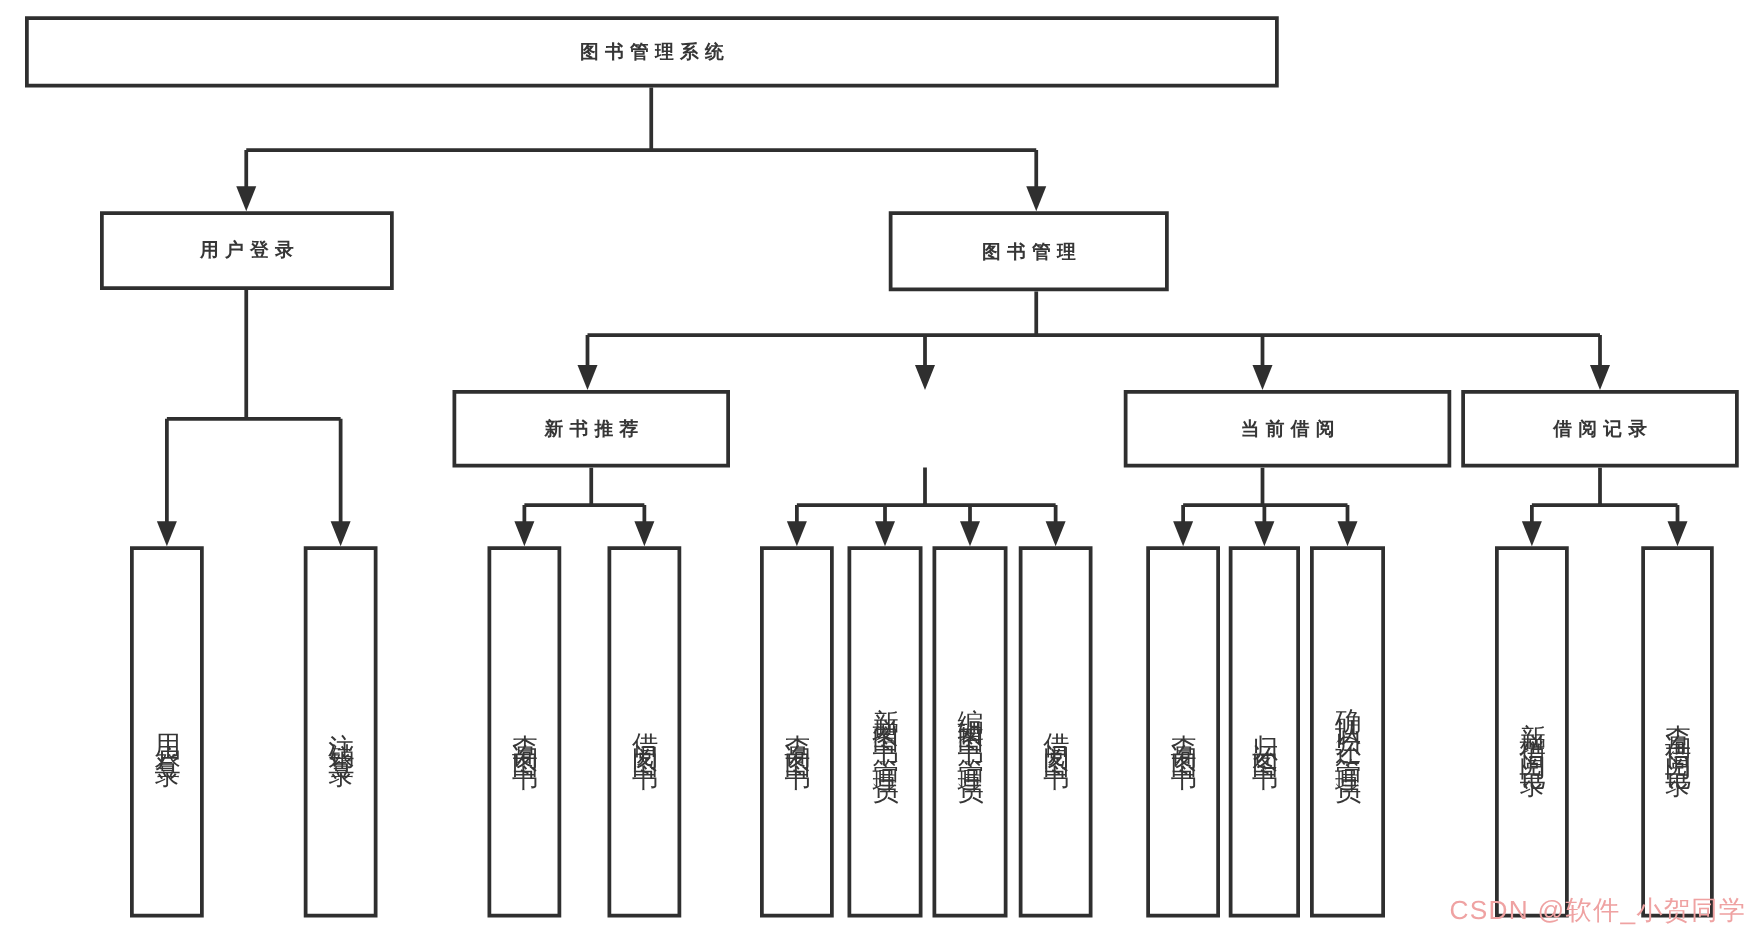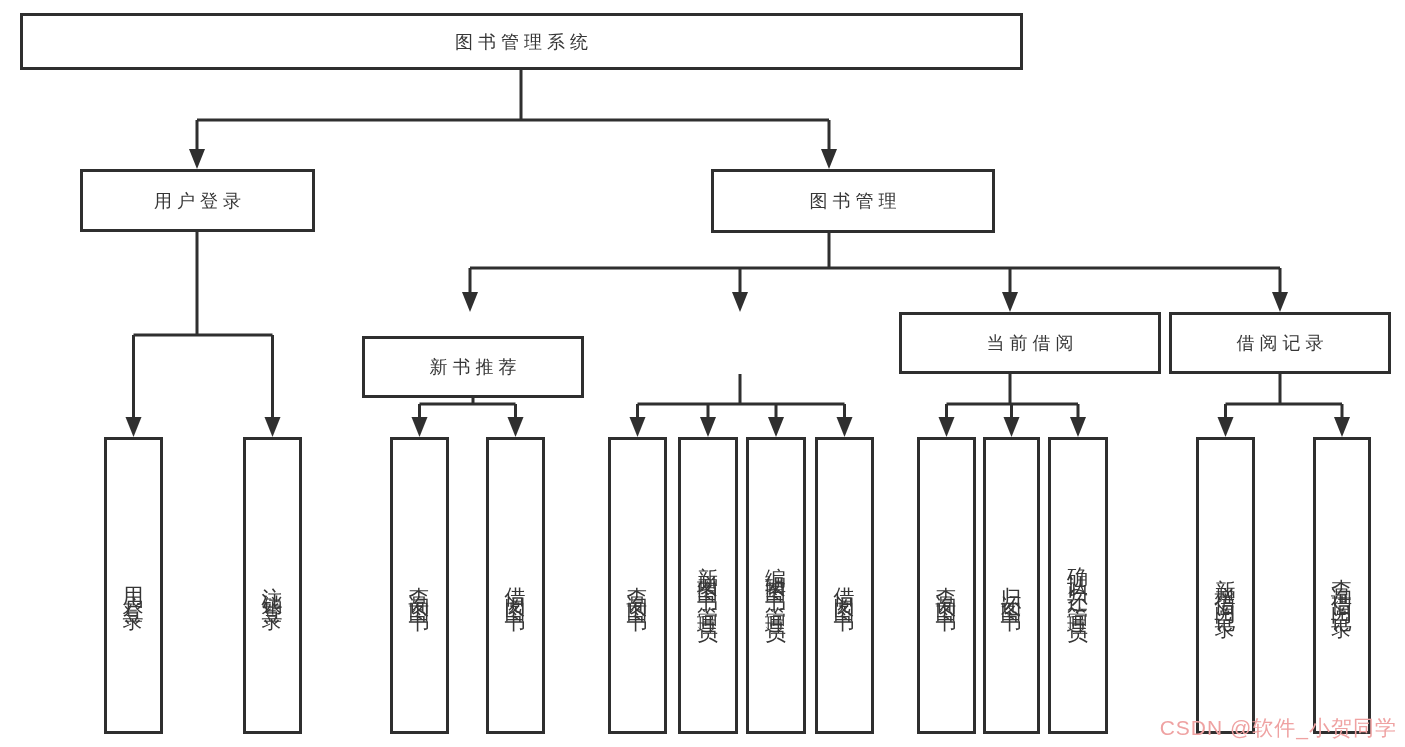--- a/index.html
+++ b/index.html
@@ -12,21 +12,21 @@
   }
   #connectors{position:absolute;left:0;top:0;width:1405px;height:747px;}
   .node{
     position:absolute;
     background:#ffffff;
     border:3px solid #2f2f2f;
     box-sizing:border-box;
     display:flex;align-items:center;justify-content:center;
     color:#363636;
   }
-  .h-node{font-size:18px;letter-spacing:5px;text-indent:5px;white-space:nowrap;}
+  .h-node{font-size:15px;letter-spacing:5px;text-indent:5px;white-space:nowrap;font-weight:bold;}
   .v-node span{
     writing-mode:vertical-rl;
     text-orientation:mixed;
     font-size:21px;
     letter-spacing:8px;
     line-height:1.1;
     white-space:nowrap;
   }
   .watermark{
     position:absolute;
@@ -71,23 +71,23 @@
       <polygon points="1003.5,417 1019.5,417 1011.5,437"></polygon>
       <polygon points="1070,417 1086,417 1078,437"></polygon>
       <polygon points="1217.5,417 1233.5,417 1225.5,437"></polygon>
       <polygon points="1334,417 1350,417 1342,437"></polygon>
     </g>
   </svg>
 
   <div class="node h-node" style="left:20px;top:13px;width:1003px;height:57px;">图书管理系统</div>
 
   <div class="node h-node" style="left:80px;top:169px;width:235px;height:63px;">用户登录</div>
-  <div class="node h-node" style="left:711px;top:169px;width:284px;height:64px;">图书管理</div>
+  <div class="node h-node" style="left:711px;top:169px;width:224px;height:64px;">图书管理</div>
 
-  <div class="node h-node" style="left:362px;top:312px;width:222px;height:62px;margin-top:24px;">新书推荐</div>
+  <div class="node h-node" style="left:362px;top:312px;width:222px;height:62px;">新书推荐</div>
   <div class="node h-node" style="left:899px;top:312px;width:262px;height:62px;">当前借阅</div>
   <div class="node h-node" style="left:1169px;top:312px;width:222px;height:62px;">借阅记录</div>
 
   <div class="node v-node" style="left:104px;top:437px;width:59px;height:297px;">
     <span>用户登录</span>
   </div>
   <div class="node v-node" style="left:243px;top:437px;width:59px;height:297px;">
     <span>注销登录</span>
   </div>
 

